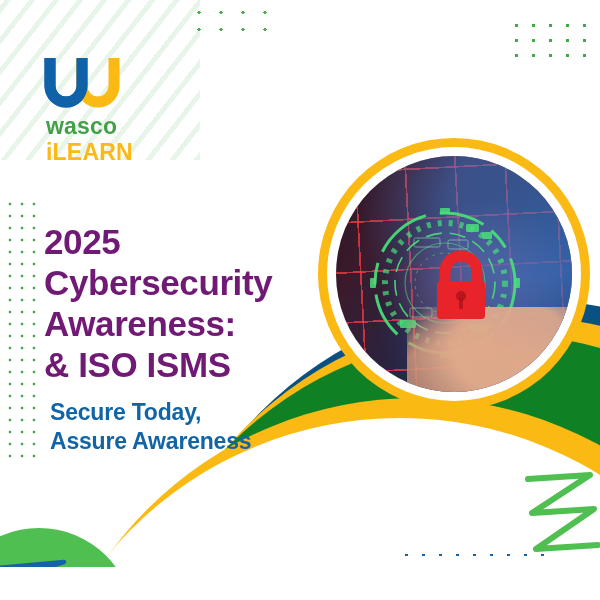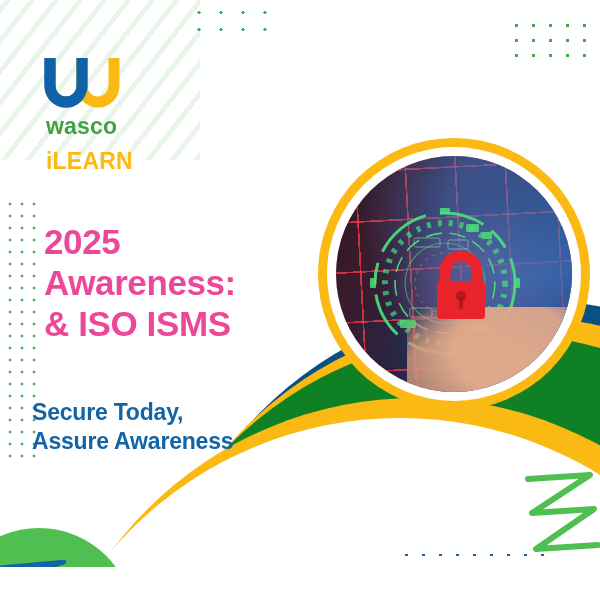--- a/index.html
+++ b/index.html
@@ -89,29 +89,29 @@
       radial-gradient(ellipse at 30% 62%, rgba(206,150,122,.82) 0 38%, rgba(0,0,0,0) 70%);
     filter:blur(.4px);}
   
   #lock{position:absolute;left:53%;top:55%;transform:translate(-50%,-50%);}
 
   
   #logo{position:absolute;left:44px;top:56px;width:150px;}
   #logo-mark{width:76px;height:52px;display:block;}
   #logo-wasco{margin:7px 0 0 2px;font-size:23px;font-weight:bold;color:#43a047;
     letter-spacing:.2px;line-height:1;}
-  #logo-ilearn{margin:12px 0 0 2px;font-size:23px;font-weight:bold;color:#fbb914;
+  #logo-ilearn{margin:3px 0 0 2px;font-size:23px;font-weight:bold;color:#fbb914;
     letter-spacing:.2px;line-height:1;}
 
   
   #headline{position:absolute;left:44px;top:222px;width:268px;
-    font-size:35px;line-height:1.17;font-weight:bold;color:#ec4899;
+    font-size:35px;line-height:1.17;font-weight:bold;color:#701a75;
     letter-spacing:-.4px;}
   #headline .ln{display:block;white-space:nowrap;}
-  #subhead{position:absolute;left:32px;top:398px;width:268px;
+  #subhead{position:absolute;left:50px;top:398px;width:268px;
     font-size:23px;line-height:1.28;font-weight:bold;color:#1164a6;
     letter-spacing:-.2px;}
   #subhead .ln{display:block;white-space:nowrap;}
 </style>
 </head>
 <body>
 
 <div id="poster">
 
   <div class="layer" id="tl-stripes"></div>
@@ -193,20 +193,21 @@
       <path d="M38 2 V30 a16 16 0 0 1-32 0" fill="none" stroke="#0f62a8" stroke-width="0"></path>
       <path d="M38 2 V30 a16 16 0 0 0 32 0 V2" fill="none" stroke="#fbb914" stroke-width="11" stroke-linecap="butt"></path>
       <path d="M6 2 V30 a16 16 0 0 0 16 16 16 16 0 0 0 16-16 V2" fill="none" stroke="#0f62a8" stroke-width="11"></path>
     </svg>
     <div id="logo-wasco">wasco</div>
     <div id="logo-ilearn">iLEARN</div>
   </div>
 
   <div id="headline">
     <span class="ln">2025</span>
+    <span class="ln">Cybersecurity</span>
     <span class="ln">Awareness:</span>
     <span class="ln">&amp; ISO ISMS</span>
   </div>
 
   <div id="subhead">
     <span class="ln">Secure Today,</span>
     <span class="ln">Assure Awareness</span>
   </div>
 
 </div>

